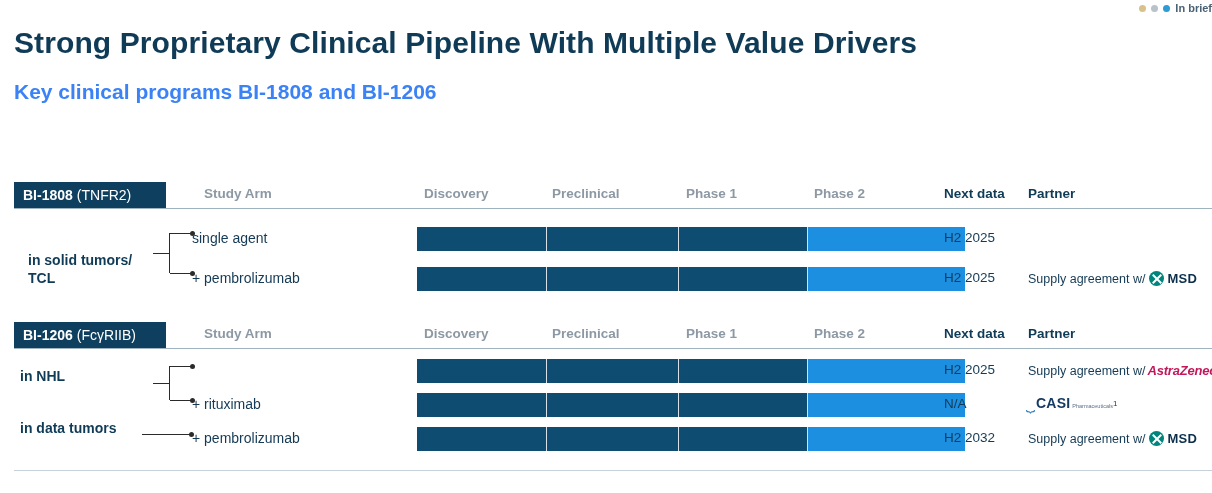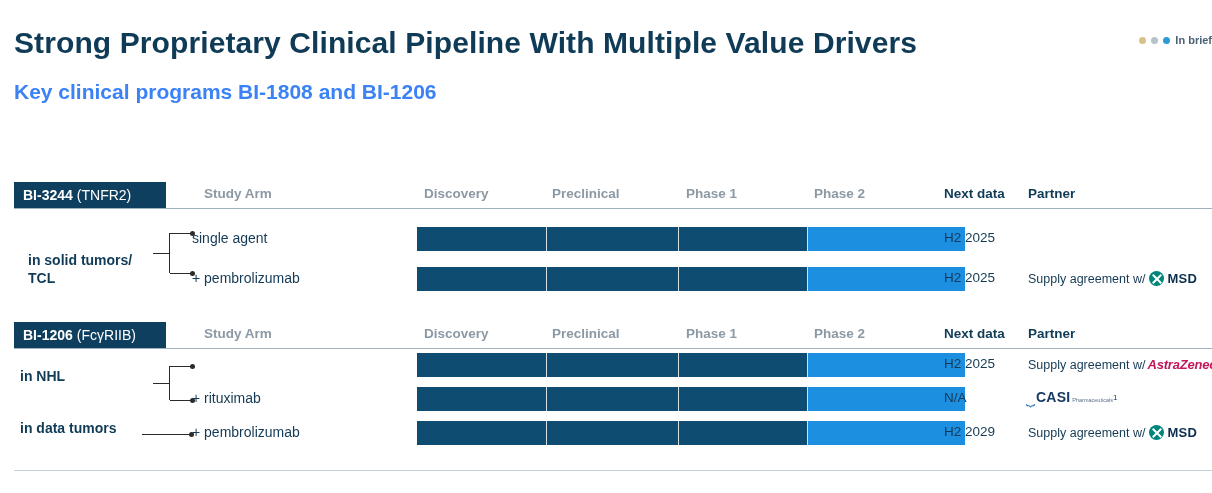--- a/index.html
+++ b/index.html
@@ -19,21 +19,20 @@
   
   .topbar {
     position: absolute;
     top: 0px;
     right: 0px;
     height: 16px;
     display: flex;
     align-items: center;
     gap: 5px;
     padding-right: 0px;
-    margin-top: 32px;
   }
   .dot {
     width: 7px; height: 7px; border-radius: 50%;
     display: inline-block;
   }
   .dot.gold { background: #d8c18a; }
   .dot.grey { background: #b9c2c8; }
   .dot.blue { background: #2e9bd6; }
   .topbar-label {
     font-size: 11px;
@@ -312,21 +311,21 @@
   <span class="topbar-label">In brief</span>
 </div>
 
 <div class="title">Strong Proprietary Clinical Pipeline With Multiple Value Drivers</div>
 <div class="subtitle">Key clinical programs BI-1808 and BI-1206</div>
 
 <div class="block b1">
 
   <div class="hdr-row">
     <div class="tag">
-      <b>BI-3244</b>
+      <b>BI-1808</b>
       <span class="sub">(TNFR2)</span>
     </div>
     <div class="hdr-label" style="left:190px;">Study Arm</div>
     <div class="hdr-label" style="left:410px;">Discovery</div>
     <div class="hdr-label" style="left:538px;">Preclinical</div>
     <div class="hdr-label" style="left:672px;">Phase 1</div>
     <div class="hdr-label" style="left:800px;">Phase 2</div>
     <div class="hdr-label dark" style="left:930px;">Next data</div>
     <div class="hdr-label dark" style="left:1014px;">Partner</div>
     <div class="hdr-rule"></div>
@@ -391,21 +390,21 @@
     <div class="hdr-label" style="left:190px;">Study Arm</div>
     <div class="hdr-label" style="left:410px;">Discovery</div>
     <div class="hdr-label" style="left:538px;">Preclinical</div>
     <div class="hdr-label" style="left:672px;">Phase 1</div>
     <div class="hdr-label" style="left:800px;">Phase 2</div>
     <div class="hdr-label dark" style="left:930px;">Next data</div>
     <div class="hdr-label dark" style="left:1014px;">Partner</div>
     <div class="hdr-rule"></div>
   </div>
 
-  <div class="rows" style="padding-top:0;">
+  <div class="rows" style="padding-top:6px;">
 
     <div class="grp" style="top:20px; left:6px;">in NHL</div>
     <div class="grp" style="top:72px; left:6px;">in data tumors</div>
 
     <div class="bracket" style="left:155px; top:18px; height:34px;">
       <div class="stem" style="top:17px;"></div>
       <div class="arm" style="top:0px;">
           <span class="knob"></span>
         </div>
       <div class="arm" style="top:34px;">
@@ -457,21 +456,21 @@
 
     <div class="row" style="height:34px;">
       <div class="row-label" style="top:8px;">+ pembrolizumab</div>
       <div class="seg-wrap" style="top:5px;">
         <div class="seg dark" style="left:0; width:390px;"></div>
         <div class="seg light" style="left:390px; width:158px;"></div>
         <div class="tickline" style="left:129px;"></div>
         <div class="tickline" style="left:261px;"></div>
         <div class="tickline" style="left:390px;"></div>
       </div>
-      <div class="nextdata" style="top:8px;">H2 2029</div>
+      <div class="nextdata" style="top:8px;">H2 2032</div>
       <div class="partner" style="top:9px;">
         <span>Supply agreement w/</span>
         <span class="logo-msd">
           <span class="msd-mark"></span>
           <span class="msd-text">MSD</span>
         </span>
       </div>
     </div>
 
   </div>

